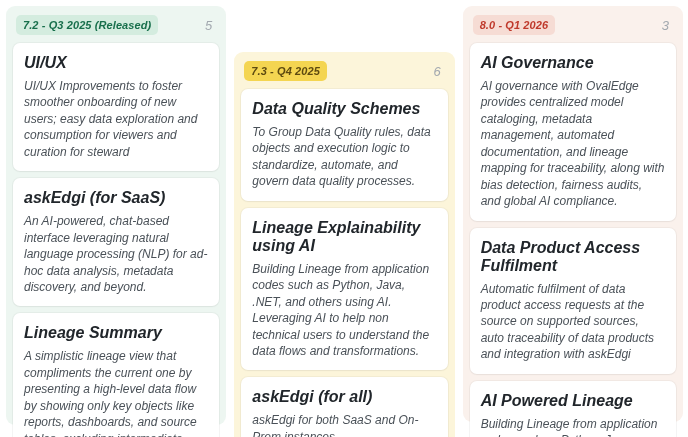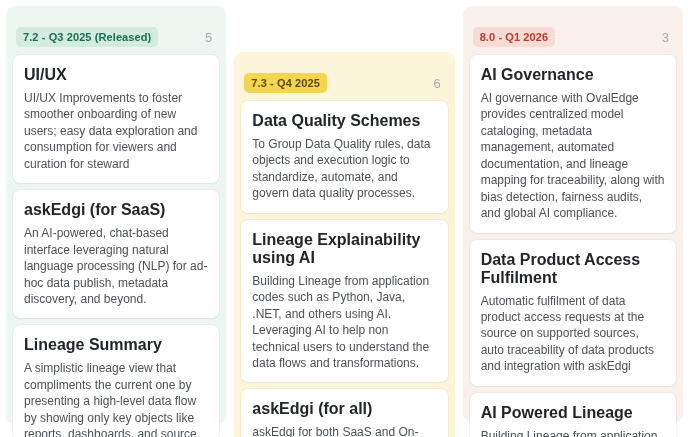--- a/index.html
+++ b/index.html
@@ -12,21 +12,22 @@
   }
   .board {
     display: flex;
     gap: 8px;
     padding: 6px 5px 0 6px;
     align-items: flex-start;
   }
   .column {
     flex: 1 1 0;
     border-radius: 9px;
-    padding: 19px 7px 8px 7px;
+    padding: 7px 7px 8px 7px;
+    font-style: italic;
   }
   .col-0 { background: #edf6f1; height: 419px; }
   .col-1 { background: #fcf5da; height: 424px; margin-top: 46px; }
   .col-2 { background: #faf1ec; height: 416px; }
   .column-header {
     display: flex;
     align-items: center;
     justify-content: space-between;
     padding: 2px 3px 2px 3px;
     margin-bottom: 6px;
@@ -76,21 +77,21 @@
     <div class="column-header">
       <span class="badge badge-0">7.2 - Q3 2025 (Released)</span>
       <span class="count">5</span>
     </div>
     <div class="card">
       <div class="card-title">UI/UX</div>
       <div class="card-desc">UI/UX Improvements to foster smoother onboarding of new users; easy data exploration and consumption for viewers and curation for steward</div>
     </div>
     <div class="card">
       <div class="card-title">askEdgi (for SaaS)</div>
-      <div class="card-desc">An AI-powered, chat-based interface leveraging natural language processing (NLP) for ad-hoc data publish, metadata discovery, and beyond.</div>
+      <div class="card-desc">An AI-powered, chat-based interface leveraging natural language processing (NLP) for ad-hoc data analysis, metadata discovery, and beyond.</div>
     </div>
     <div class="card">
       <div class="card-title">Lineage Summary</div>
       <div class="card-desc">A simplistic lineage view that compliments the current one by presenting a high-level data flow by showing only key objects like reports, dashboards, and source tables, excluding intermediate datasets.</div>
     </div>
     <div class="card">
       <div class="card-title">Personalized Home-Page</div>
 
     </div>
 

